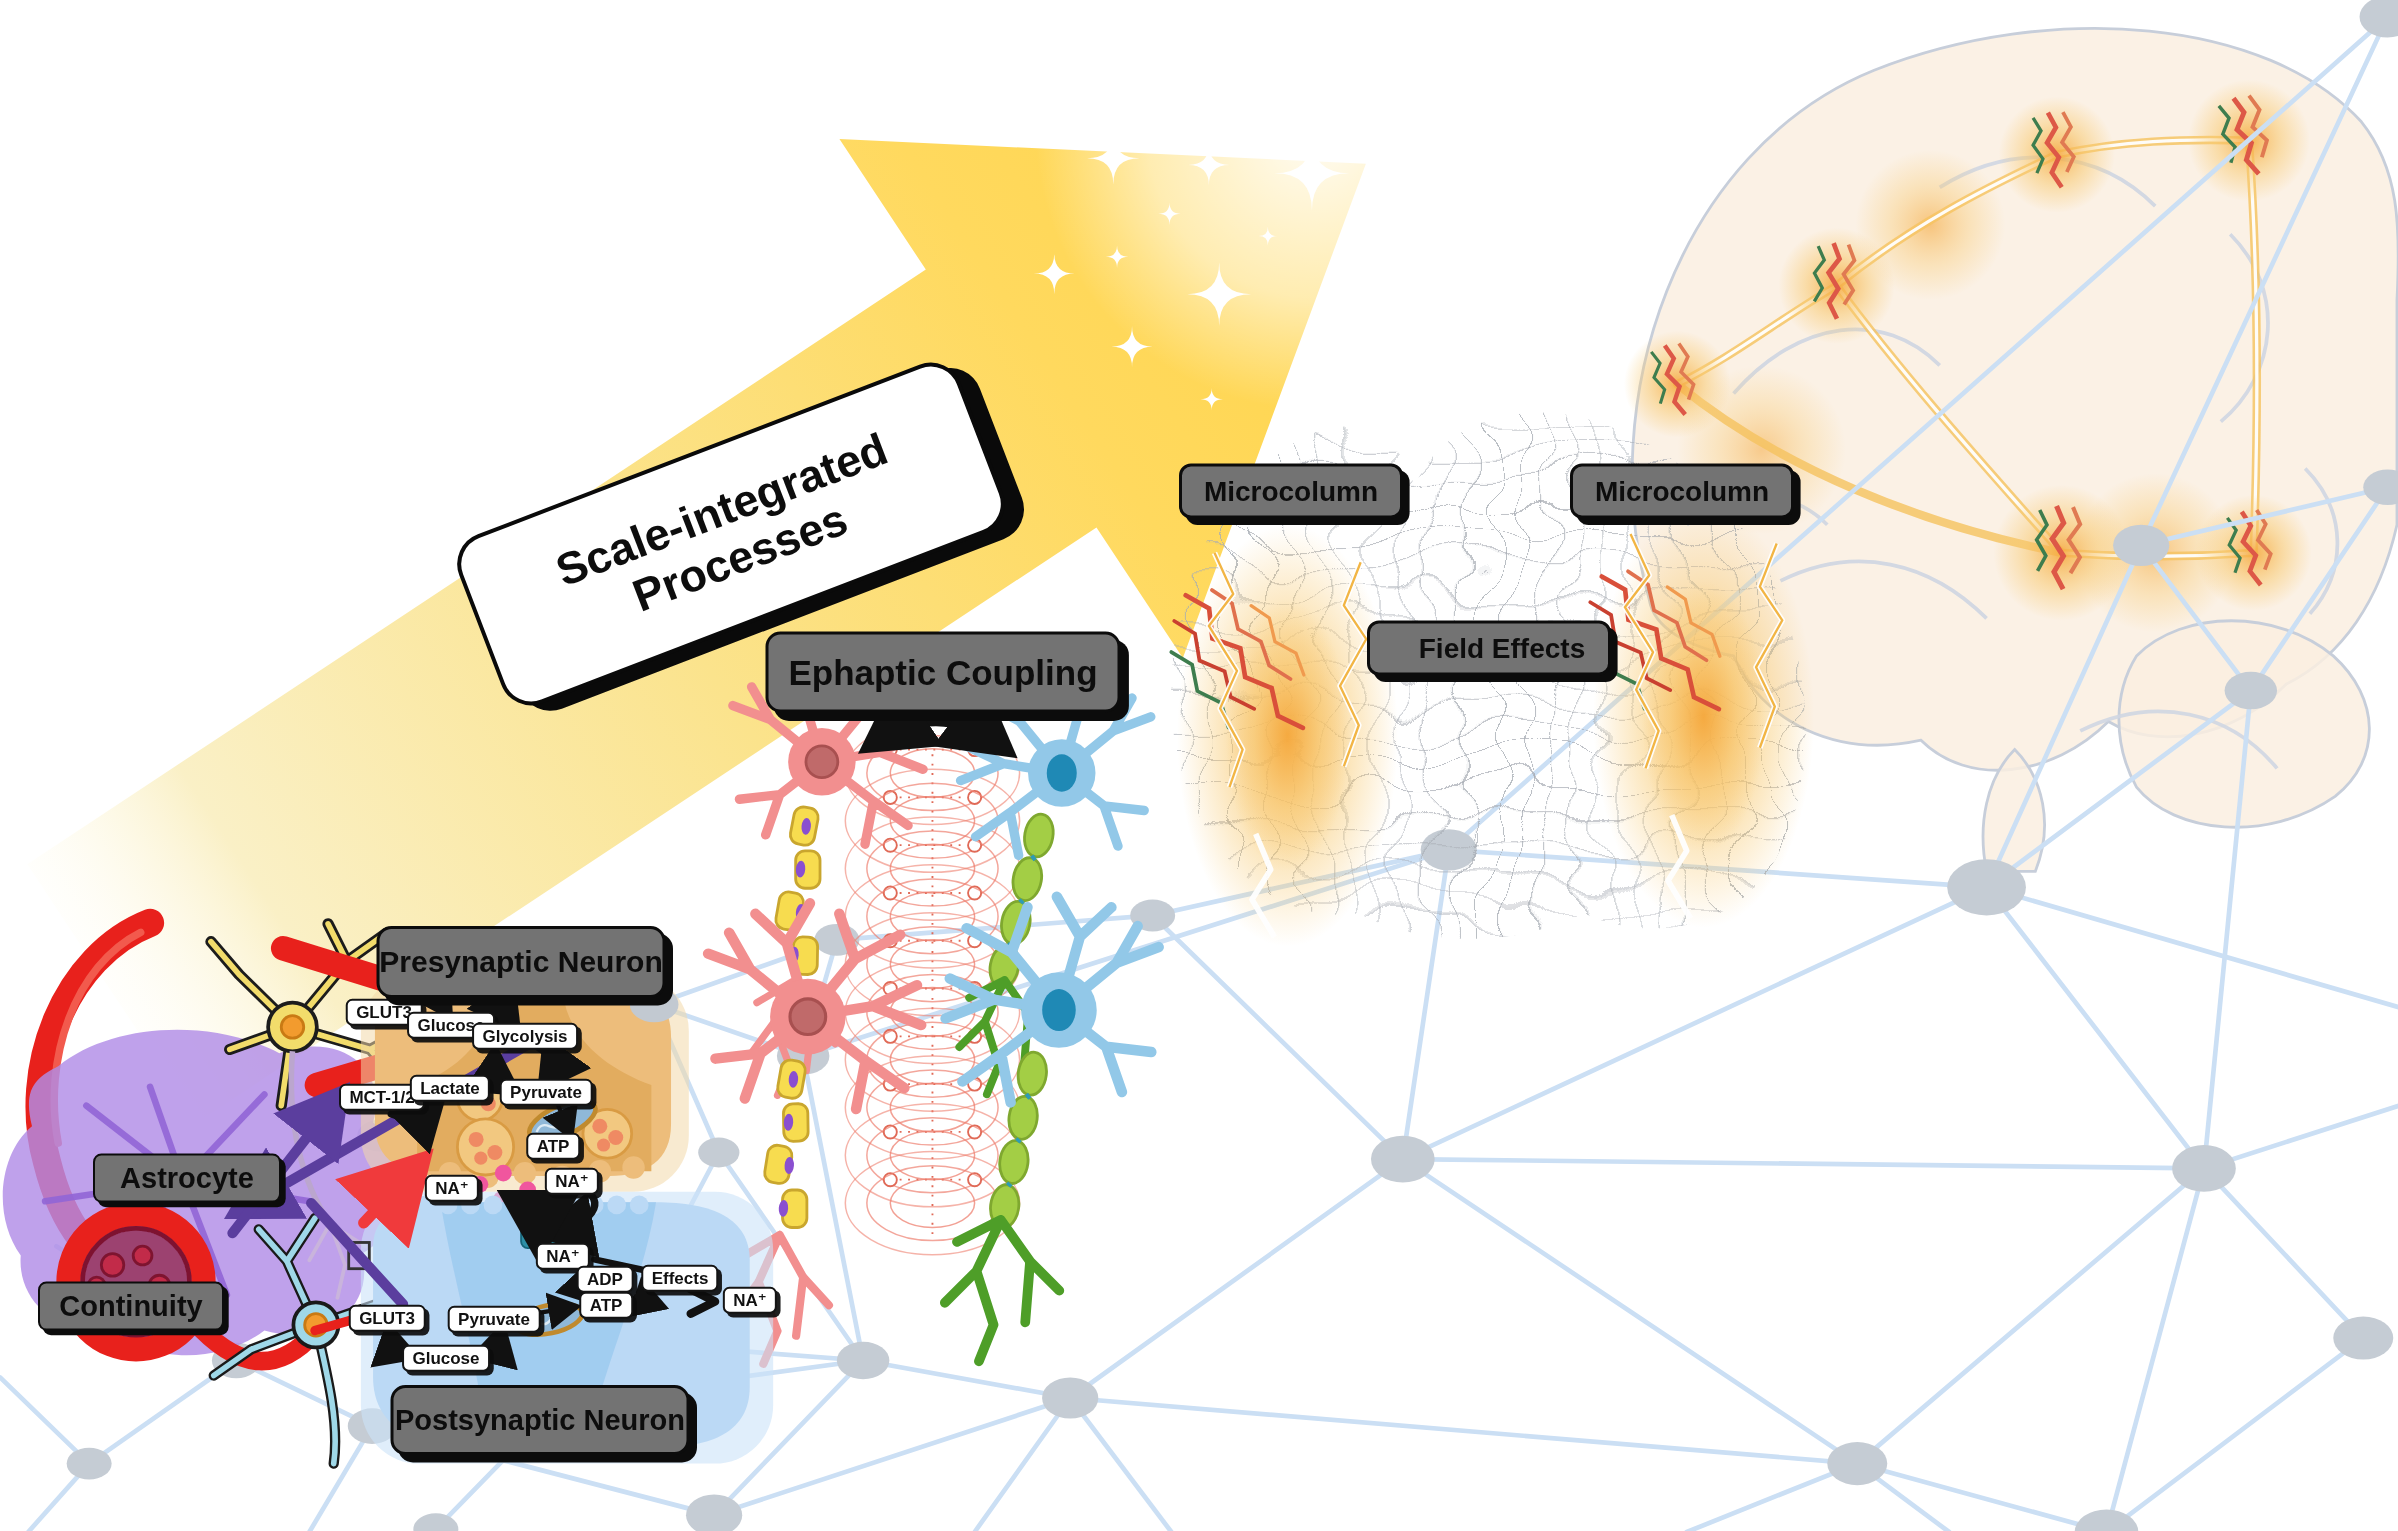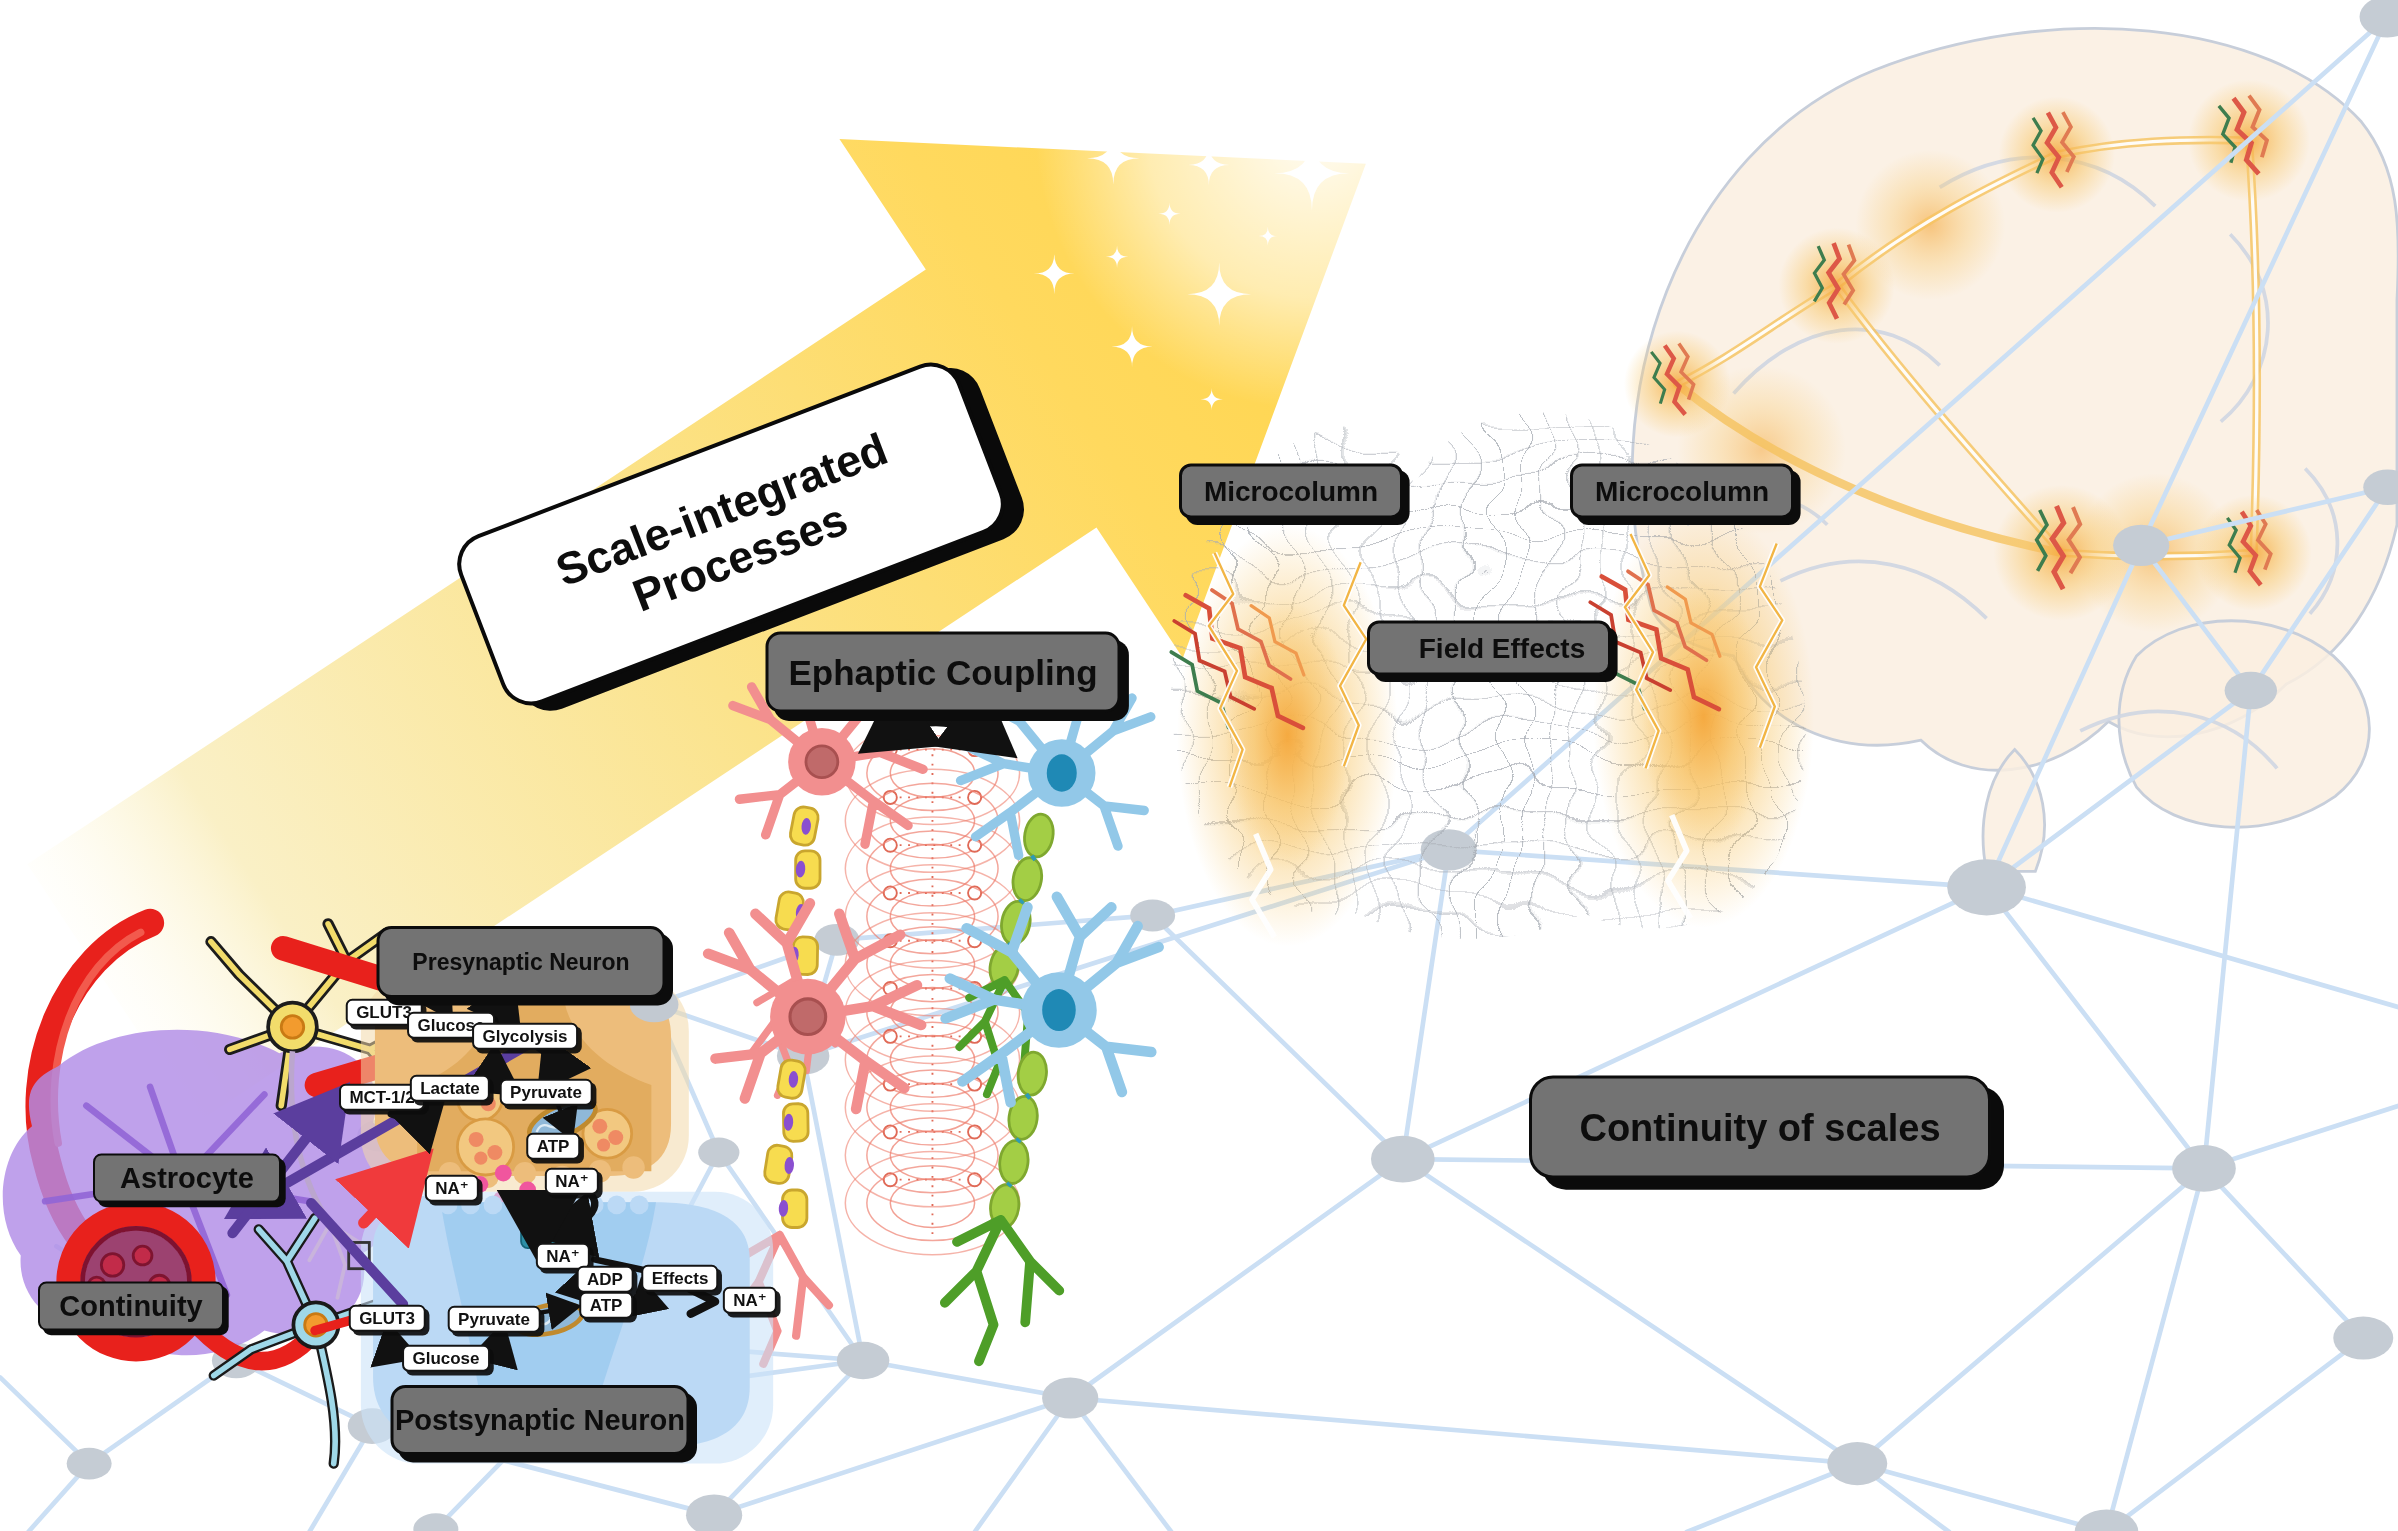--- a/index.html
+++ b/index.html
@@ -503,23 +503,22 @@
 </div>
 
 <div class="bigbox" style="left:943px;top:672px;width:315px;height:75px;font-size:35px;">Ephaptic Coupling</div>
 
 <div class="bigbox midbox" style="left:1291px;top:491px;width:184px;height:49px;font-size:28px;">Microcolumn</div>
 
 <div class="bigbox midbox" style="left:1682px;top:491px;width:184px;height:49px;font-size:28px;">Microcolumn</div>
 
 <div class="bigbox midbox" style="left:1489px;top:648px;width:178px;height:49px;font-size:28px;padding-left:43px;">Field Effects</div>
 
-<div class="bigbox" style="left:1760px;top:1127px;width:422px;height:97px;font-size:38px;box-shadow:13px 11.2px 0 #0b0b0b;border-radius:24px;">Continuity of scales</div>
-
-<div class="bigbox" style="left:521px;top:962px;width:249px;height:66px;font-size:23px;box-shadow:7.5px 7.5px 0 #0c0c0c;">Presynaptic Neuron</div>
+
+<div class="bigbox" style="left:521px;top:962px;width:249px;height:66px;font-size:30px;box-shadow:7.5px 7.5px 0 #0c0c0c;">Presynaptic Neuron</div>
 
 <div class="bigbox" style="left:540px;top:1420px;width:259px;height:64px;font-size:29px;box-shadow:7.5px 7.5px 0 #0c0c0c;">Postsynaptic Neuron</div>
 
 <div class="bigbox smallshadow" style="left:187px;top:1178px;width:150px;height:45px;font-size:29px;">Astrocyte</div>
 
 <div class="bigbox smallshadow" style="left:131px;top:1306px;width:148px;height:45px;font-size:29px;">Continuity</div>
 
 <div class="pill" style="left:384px;top:1012px;">GLUT3</div>
 <div class="pill" style="left:451px;top:1025px;">Glucose</div>
 <div class="pill" style="left:525px;top:1036px;">Glycolysis</div>

